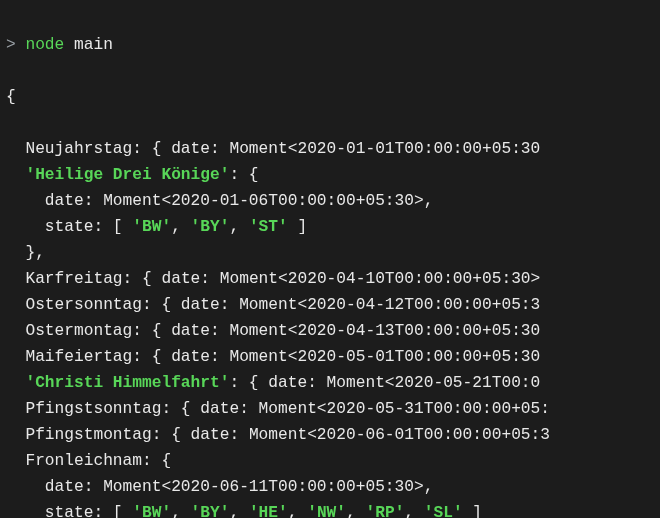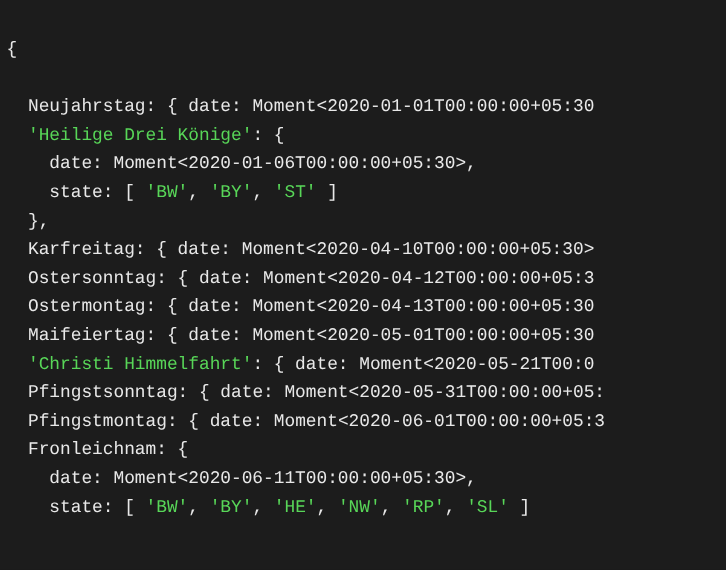--- a/index.html
+++ b/index.html
@@ -13,23 +13,24 @@
     font-size: 16.2px;
     line-height: 26px;
     color: #e8e8e8;
   }
   .terminal {
     padding: 6px 0 0 6px;
     white-space: pre;
   }
   .prompt-caret { color: #9aa0a6; }
   .plain   { color: #e8e8e8; }
-  .string  { color: #58d658; } 
+  .string  { color: #58d658; font-weight: bold; } 
   .cmd-node { color: #58d658; }
   .cmd-arg  { color: #e8e8e8; }
 </style>
 </head>
 <body>
 
 <div class="terminal">
+<div><span class="prompt-caret">&gt;</span><span class="plain"> </span><span class="cmd-node">node</span><span class="plain"> </span><span class="cmd-arg">main</span></div>
 <div class="plain">{</div>
 <div id="lines"><div><span class="plain">  </span><span class="plain">Neujahrstag</span><span class="plain">: { date: Moment&lt;2020-01-01T00:00:00+05:30</span></div><div><span class="plain">  </span><span class="string">'Heilige Drei Könige'</span><span class="plain">: {</span></div><div><span class="plain">    </span><span class="plain">date: Moment&lt;2020-01-06T00:00:00+05:30&gt;,</span></div><div><span class="plain">    </span><span class="plain">state: [ </span><span class="string">'BW'</span><span class="plain">, </span><span class="string">'BY'</span><span class="plain">, </span><span class="string">'ST'</span><span class="plain"> ]</span></div><div><span class="plain">  </span><span class="plain">},</span></div><div><span class="plain">  </span><span class="plain">Karfreitag</span><span class="plain">: { date: Moment&lt;2020-04-10T00:00:00+05:30&gt;</span></div><div><span class="plain">  </span><span class="plain">Ostersonntag</span><span class="plain">: { date: Moment&lt;2020-04-12T00:00:00+05:3</span></div><div><span class="plain">  </span><span class="plain">Ostermontag</span><span class="plain">: { date: Moment&lt;2020-04-13T00:00:00+05:30</span></div><div><span class="plain">  </span><span class="plain">Maifeiertag</span><span class="plain">: { date: Moment&lt;2020-05-01T00:00:00+05:30</span></div><div><span class="plain">  </span><span class="string">'Christi Himmelfahrt'</span><span class="plain">: { date: Moment&lt;2020-05-21T00:0</span></div><div><span class="plain">  </span><span class="plain">Pfingstsonntag</span><span class="plain">: { date: Moment&lt;2020-05-31T00:00:00+05:</span></div><div><span class="plain">  </span><span class="plain">Pfingstmontag</span><span class="plain">: { date: Moment&lt;2020-06-01T00:00:00+05:3</span></div><div><span class="plain">  </span><span class="plain">Fronleichnam</span><span class="plain">: {</span></div><div><span class="plain">    </span><span class="plain">date: Moment&lt;2020-06-11T00:00:00+05:30&gt;,</span></div><div><span class="plain">    </span><span class="plain">state: [ </span><span class="string">'BW'</span><span class="plain">, </span><span class="string">'BY'</span><span class="plain">, </span><span class="string">'HE'</span><span class="plain">, </span><span class="string">'NW'</span><span class="plain">, </span><span class="string">'RP'</span><span class="plain">, </span><span class="string">'SL'</span><span class="plain"> ]</span></div></div>
 </div>
 
 </body></html>

